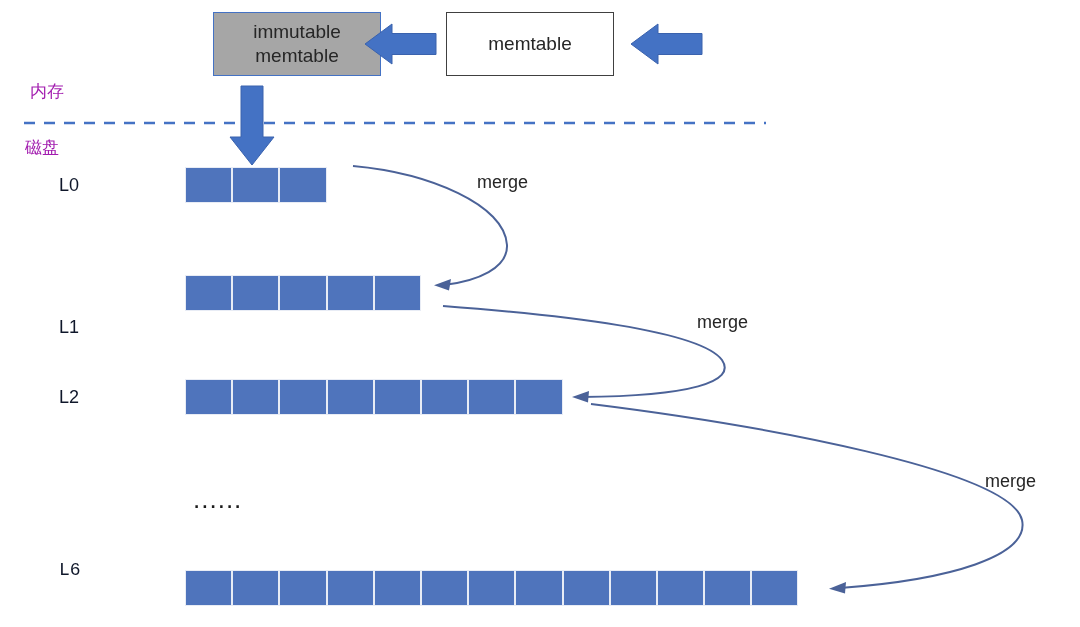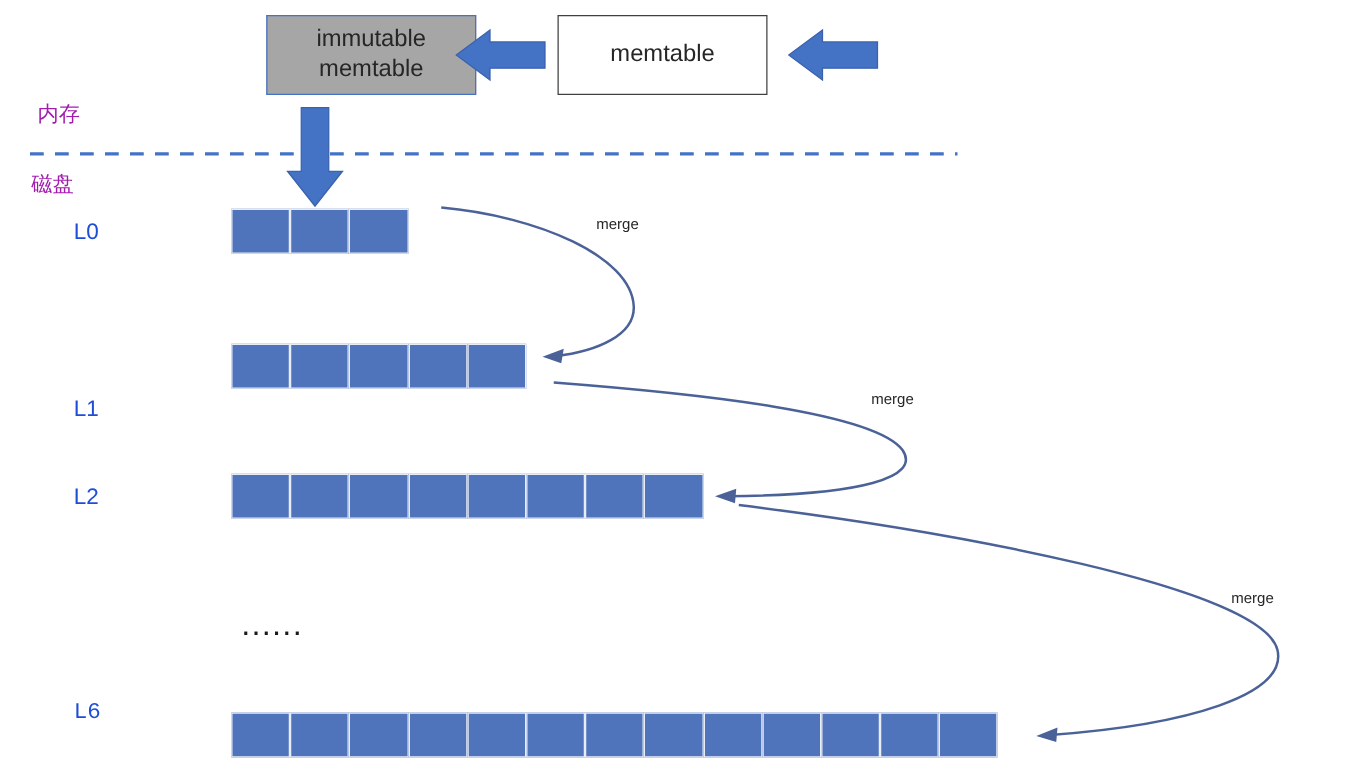--- a/index.html
+++ b/index.html
@@ -51,31 +51,31 @@
     font-size: 17px;
     color: #a21caf;
     white-space: nowrap;
   }
   #label-memory { left: 30px; top: 80px; }
   #label-disk   { left: 25px; top: 136px; }
 
   .level-label {
     position: absolute;
     font-size: 18px;
-    color: #1d4ed8;
+    color: #0f172a;
     white-space: nowrap;
   }
   #label-L0 { left: 59px; top: 175px; }
   #label-L1 { left: 59px; top: 283px; margin-top: 34px; }
   #label-L2 { left: 59px; top: 387px; }
   #label-L6 { left: 59px; top: 560px; font-family: Liberation Mono, monospace; }
 
   .merge-label {
     position: absolute;
-    font-size: 12px;
+    font-size: 18px;
     color: #262626;
     white-space: nowrap;
   }
   #merge-label-0 { left: 477px; top: 172px; }
   #merge-label-1 { left: 697px; top: 312px; }
   #merge-label-2 { left: 985px; top: 471px; }
 
   #ellipsis {
     position: absolute;
     left: 193px;

